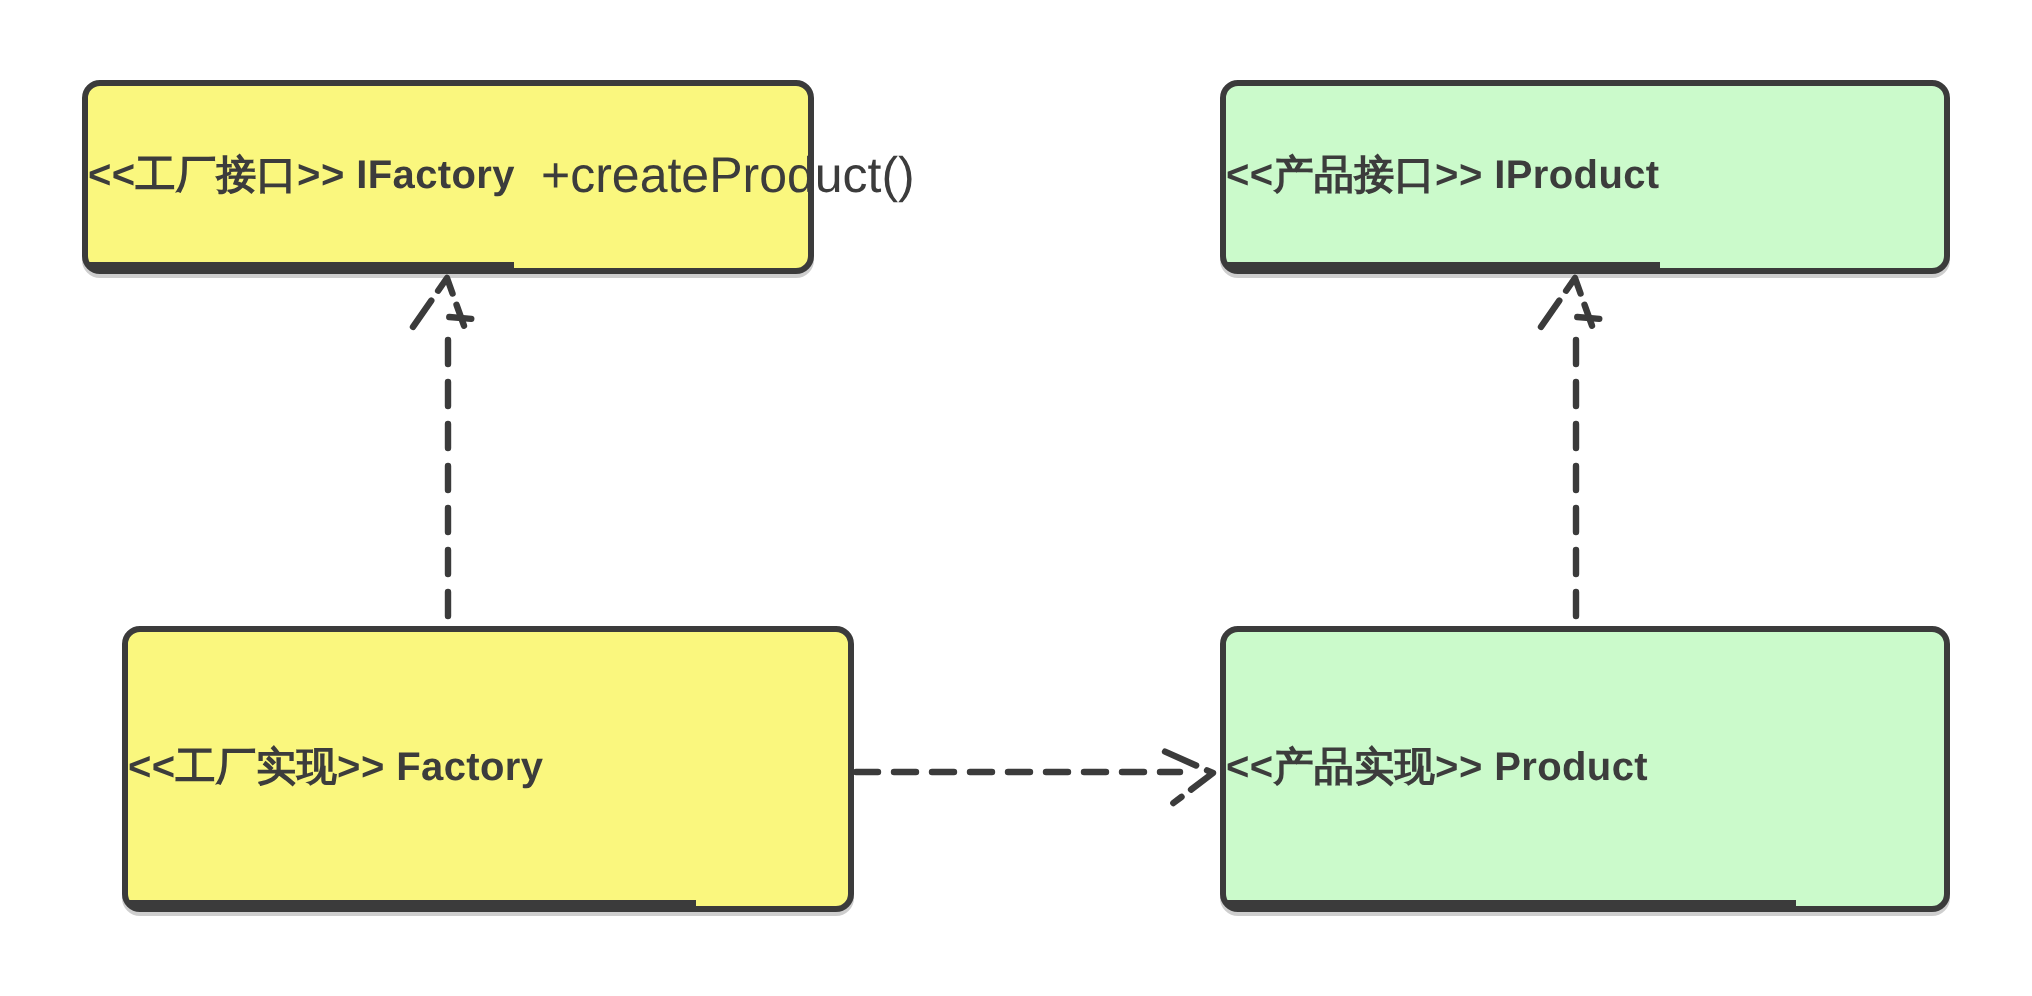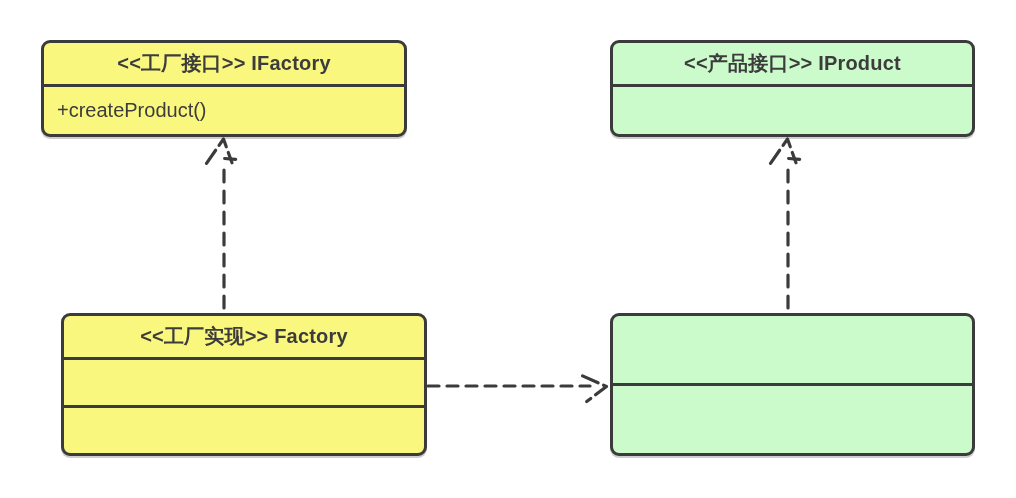--- a/index.html
+++ b/index.html
@@ -32,21 +32,20 @@
     stroke: var(--stroke);
     stroke-width: 3.2;
     fill: none;
     stroke-linecap: round;
     stroke-linejoin: round;
   }
   .uml-box {
     position: absolute;
     z-index: 1;
     display: flex;
-    flex-direction: column;
     border: 3px solid var(--stroke);
     border-radius: 9px;
     box-shadow: 0 2px 0 rgba(60,60,60,0.25);
   }
   .uml-box.yellow { background: var(--yellow); }
   .uml-box.green  { background: var(--green); }
   .uml-header {
     flex: 0 0 44px;
     border-bottom: 3px solid var(--stroke);
     display: flex;
@@ -56,21 +55,21 @@
     font-size: 20px;
     letter-spacing: 0.2px;
     white-space: nowrap;
   }
   .uml-row {
     flex: 1 1 0;
     border-bottom: 3px solid var(--stroke);
     display: flex;
     align-items: center;
     padding: 0 13px;
-    font-size: 20px;
+    font-size: 25px;
     font-weight: 400;
     white-space: nowrap;
   }
   .uml-row:last-child { border-bottom: none; }
 
   #box-ifactory { left: 41px;  top: 40px;  width: 366px; height: 97px; }
   #box-iproduct { left: 610px; top: 40px;  width: 365px; height: 97px; }
   #box-factory  { left: 41px;  top: 313px; width: 366px; height: 143px; margin-left: 20px; }
   #box-product  { left: 610px; top: 313px; width: 365px; height: 143px; }
 </style>
@@ -108,17 +107,18 @@
     <div class="uml-header">&lt;&lt;产品接口&gt;&gt; IProduct</div>
   </div>
 
   <div class="uml-box yellow" id="box-factory">
     <div class="uml-header">&lt;&lt;工厂实现&gt;&gt; Factory</div>
     <div class="uml-row"></div>
     <div class="uml-row"></div>
   </div>
 
   <div class="uml-box green" id="box-product">
+    <div class="uml-header">&lt;&lt;产品实现&gt;&gt; Product</div>
     <div class="uml-row"></div>
     <div class="uml-row"></div>
   </div>
 
 </div>
 
 </body></html>

